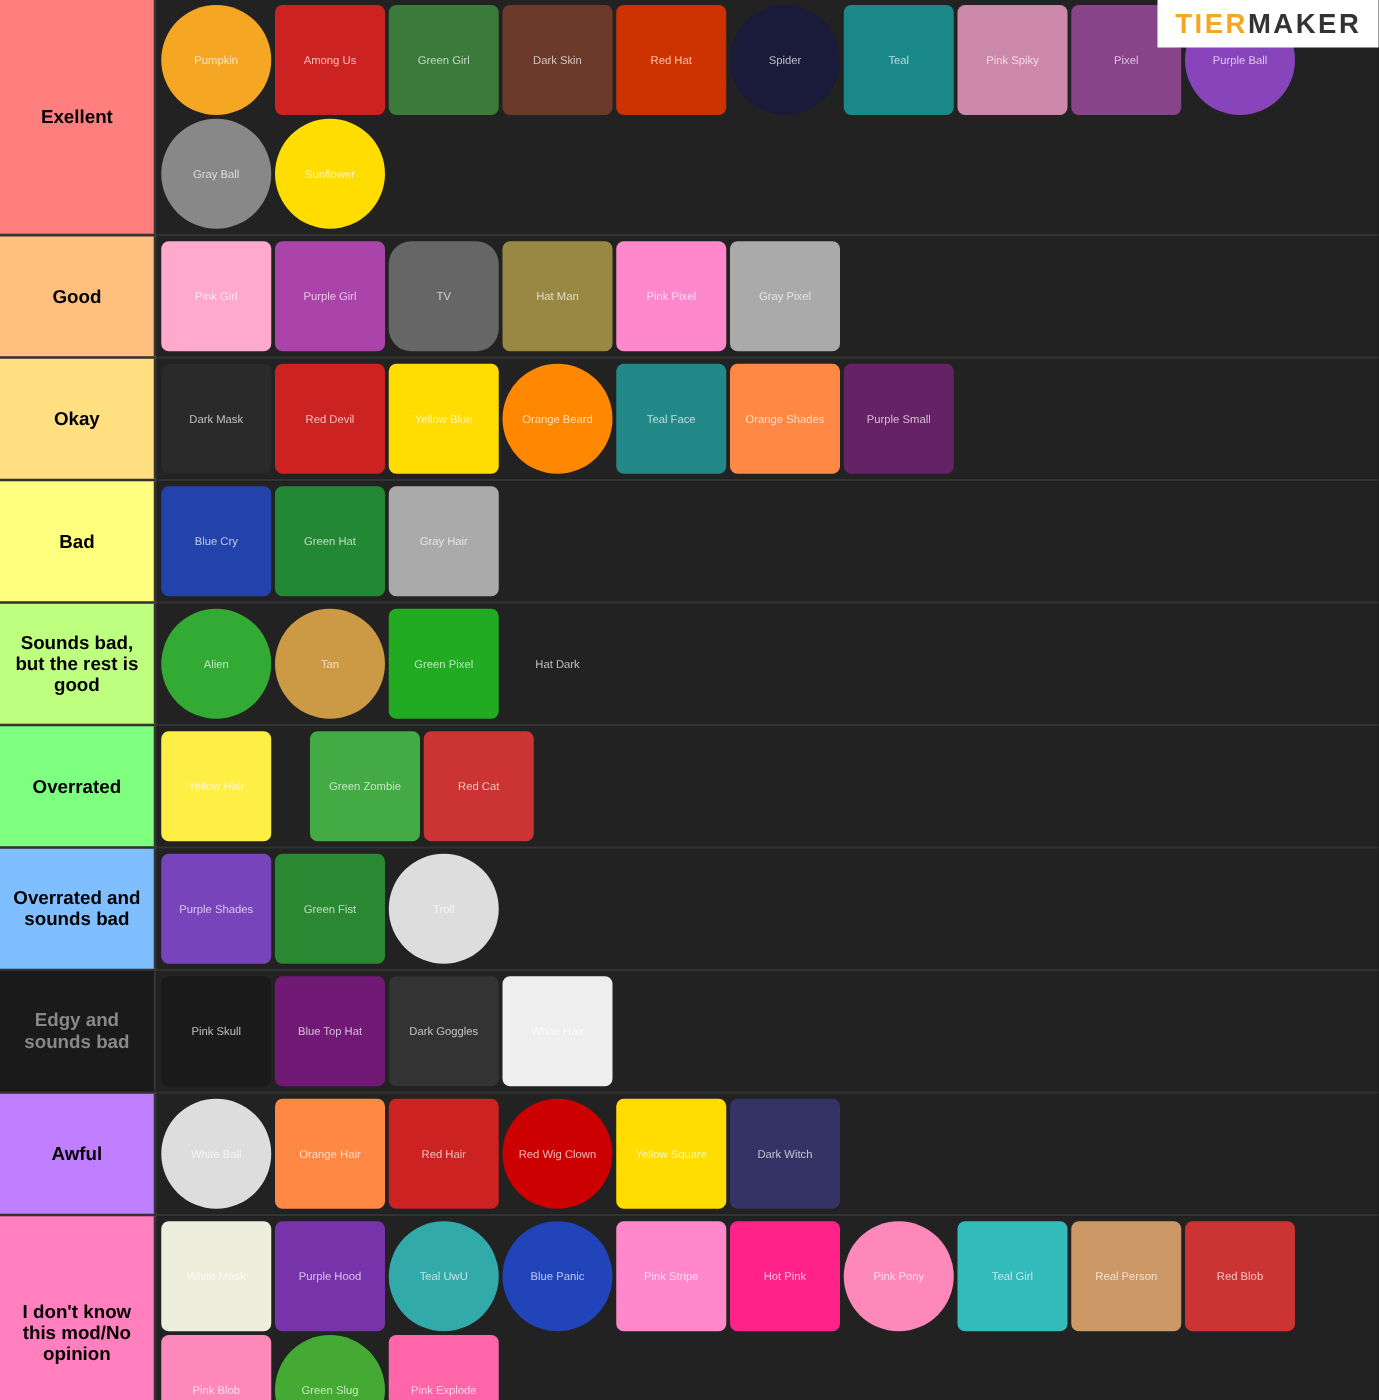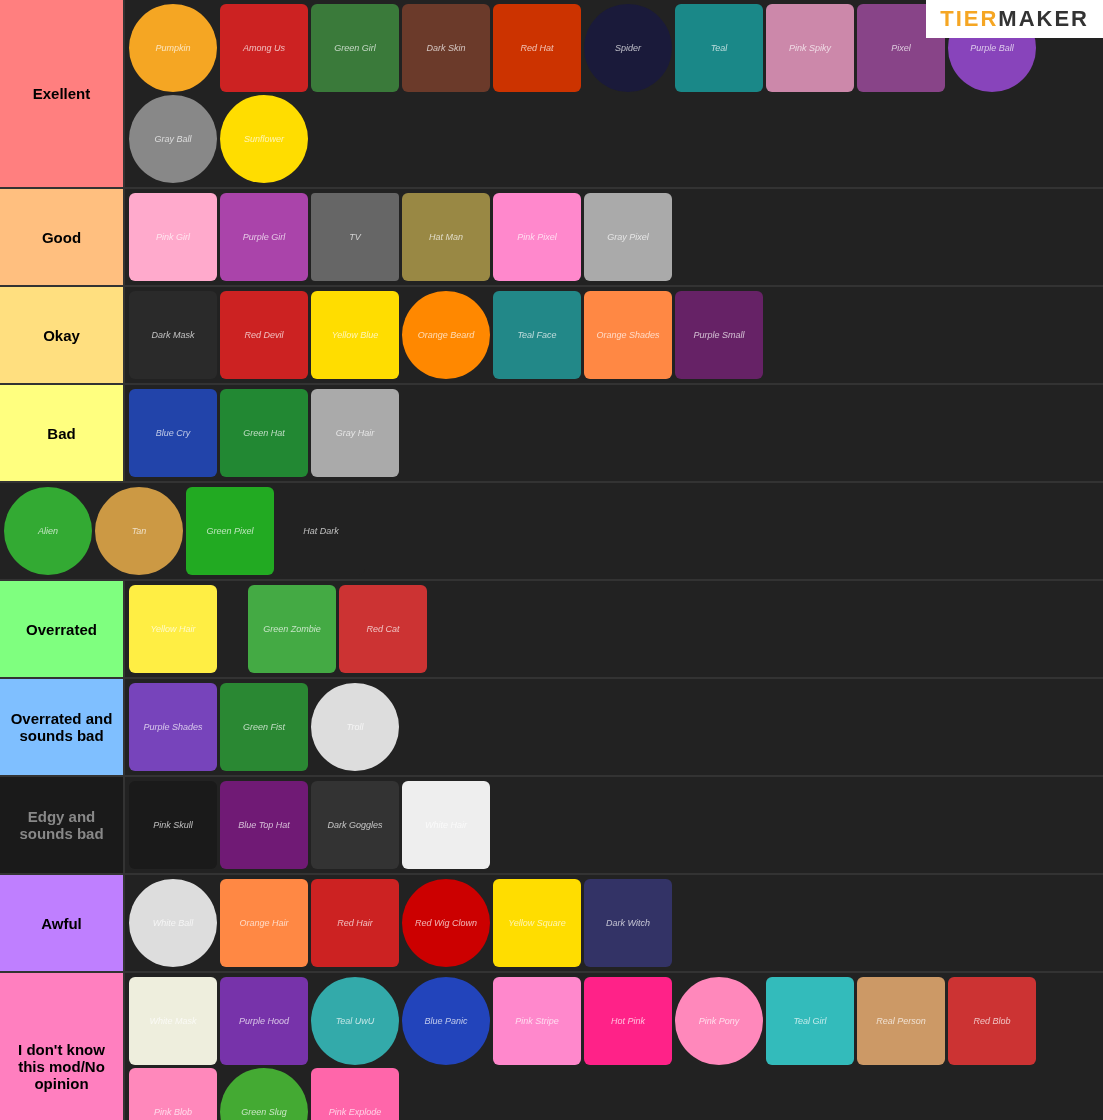--- a/index.html
+++ b/index.html
@@ -31,21 +31,20 @@
       border-right: 2px solid #333;
     }
     .tier-items {
       flex: 1;
       display: flex;
       flex-wrap: wrap;
       align-content: flex-start;
       padding: 4px;
       background: #222;
       gap: 3px;
-      font-style: italic;
     }
 
     
     .avatar {
       width: 88px;
       height: 88px;
       border-radius: 4px;
       display: flex;
       align-items: center;
       justify-content: center;
@@ -103,21 +102,21 @@
     </div>
     <div class="tier-row">
       <div class="tier-label" style="background-color: rgb(255, 191, 127); color: rgb(0, 0, 0);">Good</div>
       <div class="tier-items">
         <div class="avatar" style="background: rgb(255, 170, 204); border-radius: 6px;">
           <span style="font-size: 9px; color: rgba(255, 255, 255, 0.7); text-align: center; padding: 2px; display: block; word-break: break-word;">Pink Girl</span>
         </div>
         <div class="avatar" style="background: rgb(170, 68, 170); border-radius: 6px;">
           <span style="font-size: 9px; color: rgba(255, 255, 255, 0.7); text-align: center; padding: 2px; display: block; word-break: break-word;">Purple Girl</span>
         </div>
-        <div class="avatar" style="background: rgb(102, 102, 102); border-radius: 4px; justify-content: center;">
+        <div class="avatar" style="background: rgb(102, 102, 102); border-radius: 18px; justify-content: center;">
           <span style="font-size: 9px; color: rgba(255, 255, 255, 0.7); text-align: center; padding: 2px; display: block; word-break: break-word;">TV</span>
         </div>
         <div class="avatar" style="background: rgb(153, 136, 68); border-radius: 6px;">
           <span style="font-size: 9px; color: rgba(255, 255, 255, 0.7); text-align: center; padding: 2px; display: block; word-break: break-word;">Hat Man</span>
         </div>
         <div class="avatar" style="background: rgb(255, 136, 204); border-radius: 6px;">
           <span style="font-size: 9px; color: rgba(255, 255, 255, 0.7); text-align: center; padding: 2px; display: block; word-break: break-word;">Pink Pixel</span>
         </div>
         <div class="avatar" style="background: rgb(170, 170, 170); border-radius: 6px;">
           <span style="font-size: 9px; color: rgba(255, 255, 255, 0.7); text-align: center; padding: 2px; display: block; word-break: break-word;">Gray Pixel</span>
@@ -158,20 +157,21 @@
         </div>
         <div class="avatar" style="background: rgb(34, 136, 51); border-radius: 6px;">
           <span style="font-size: 9px; color: rgba(255, 255, 255, 0.7); text-align: center; padding: 2px; display: block; word-break: break-word;">Green Hat</span>
         </div>
         <div class="avatar" style="background: rgb(170, 170, 170); border-radius: 6px;">
           <span style="font-size: 9px; color: rgba(255, 255, 255, 0.7); text-align: center; padding: 2px; display: block; word-break: break-word;">Gray Hair</span>
         </div>
       </div>
     </div>
     <div class="tier-row">
+      <div class="tier-label" style="background-color: rgb(191, 255, 127); color: rgb(0, 0, 0);">Sounds bad, but the rest is good</div>
       <div class="tier-items">
         <div class="avatar" style="background: rgb(51, 170, 51); border-radius: 50%;">
           <span style="font-size: 9px; color: rgba(255, 255, 255, 0.7); text-align: center; padding: 2px; display: block; word-break: break-word;">Alien</span>
         </div>
         <div class="avatar" style="background: rgb(204, 153, 68); border-radius: 50%;">
           <span style="font-size: 9px; color: rgba(255, 255, 255, 0.7); text-align: center; padding: 2px; display: block; word-break: break-word;">Tan</span>
         </div>
         <div class="avatar" style="background: rgb(34, 170, 34); border-radius: 6px;">
           <span style="font-size: 9px; color: rgba(255, 255, 255, 0.7); text-align: center; padding: 2px; display: block; word-break: break-word;">Green Pixel</span>
         </div>

